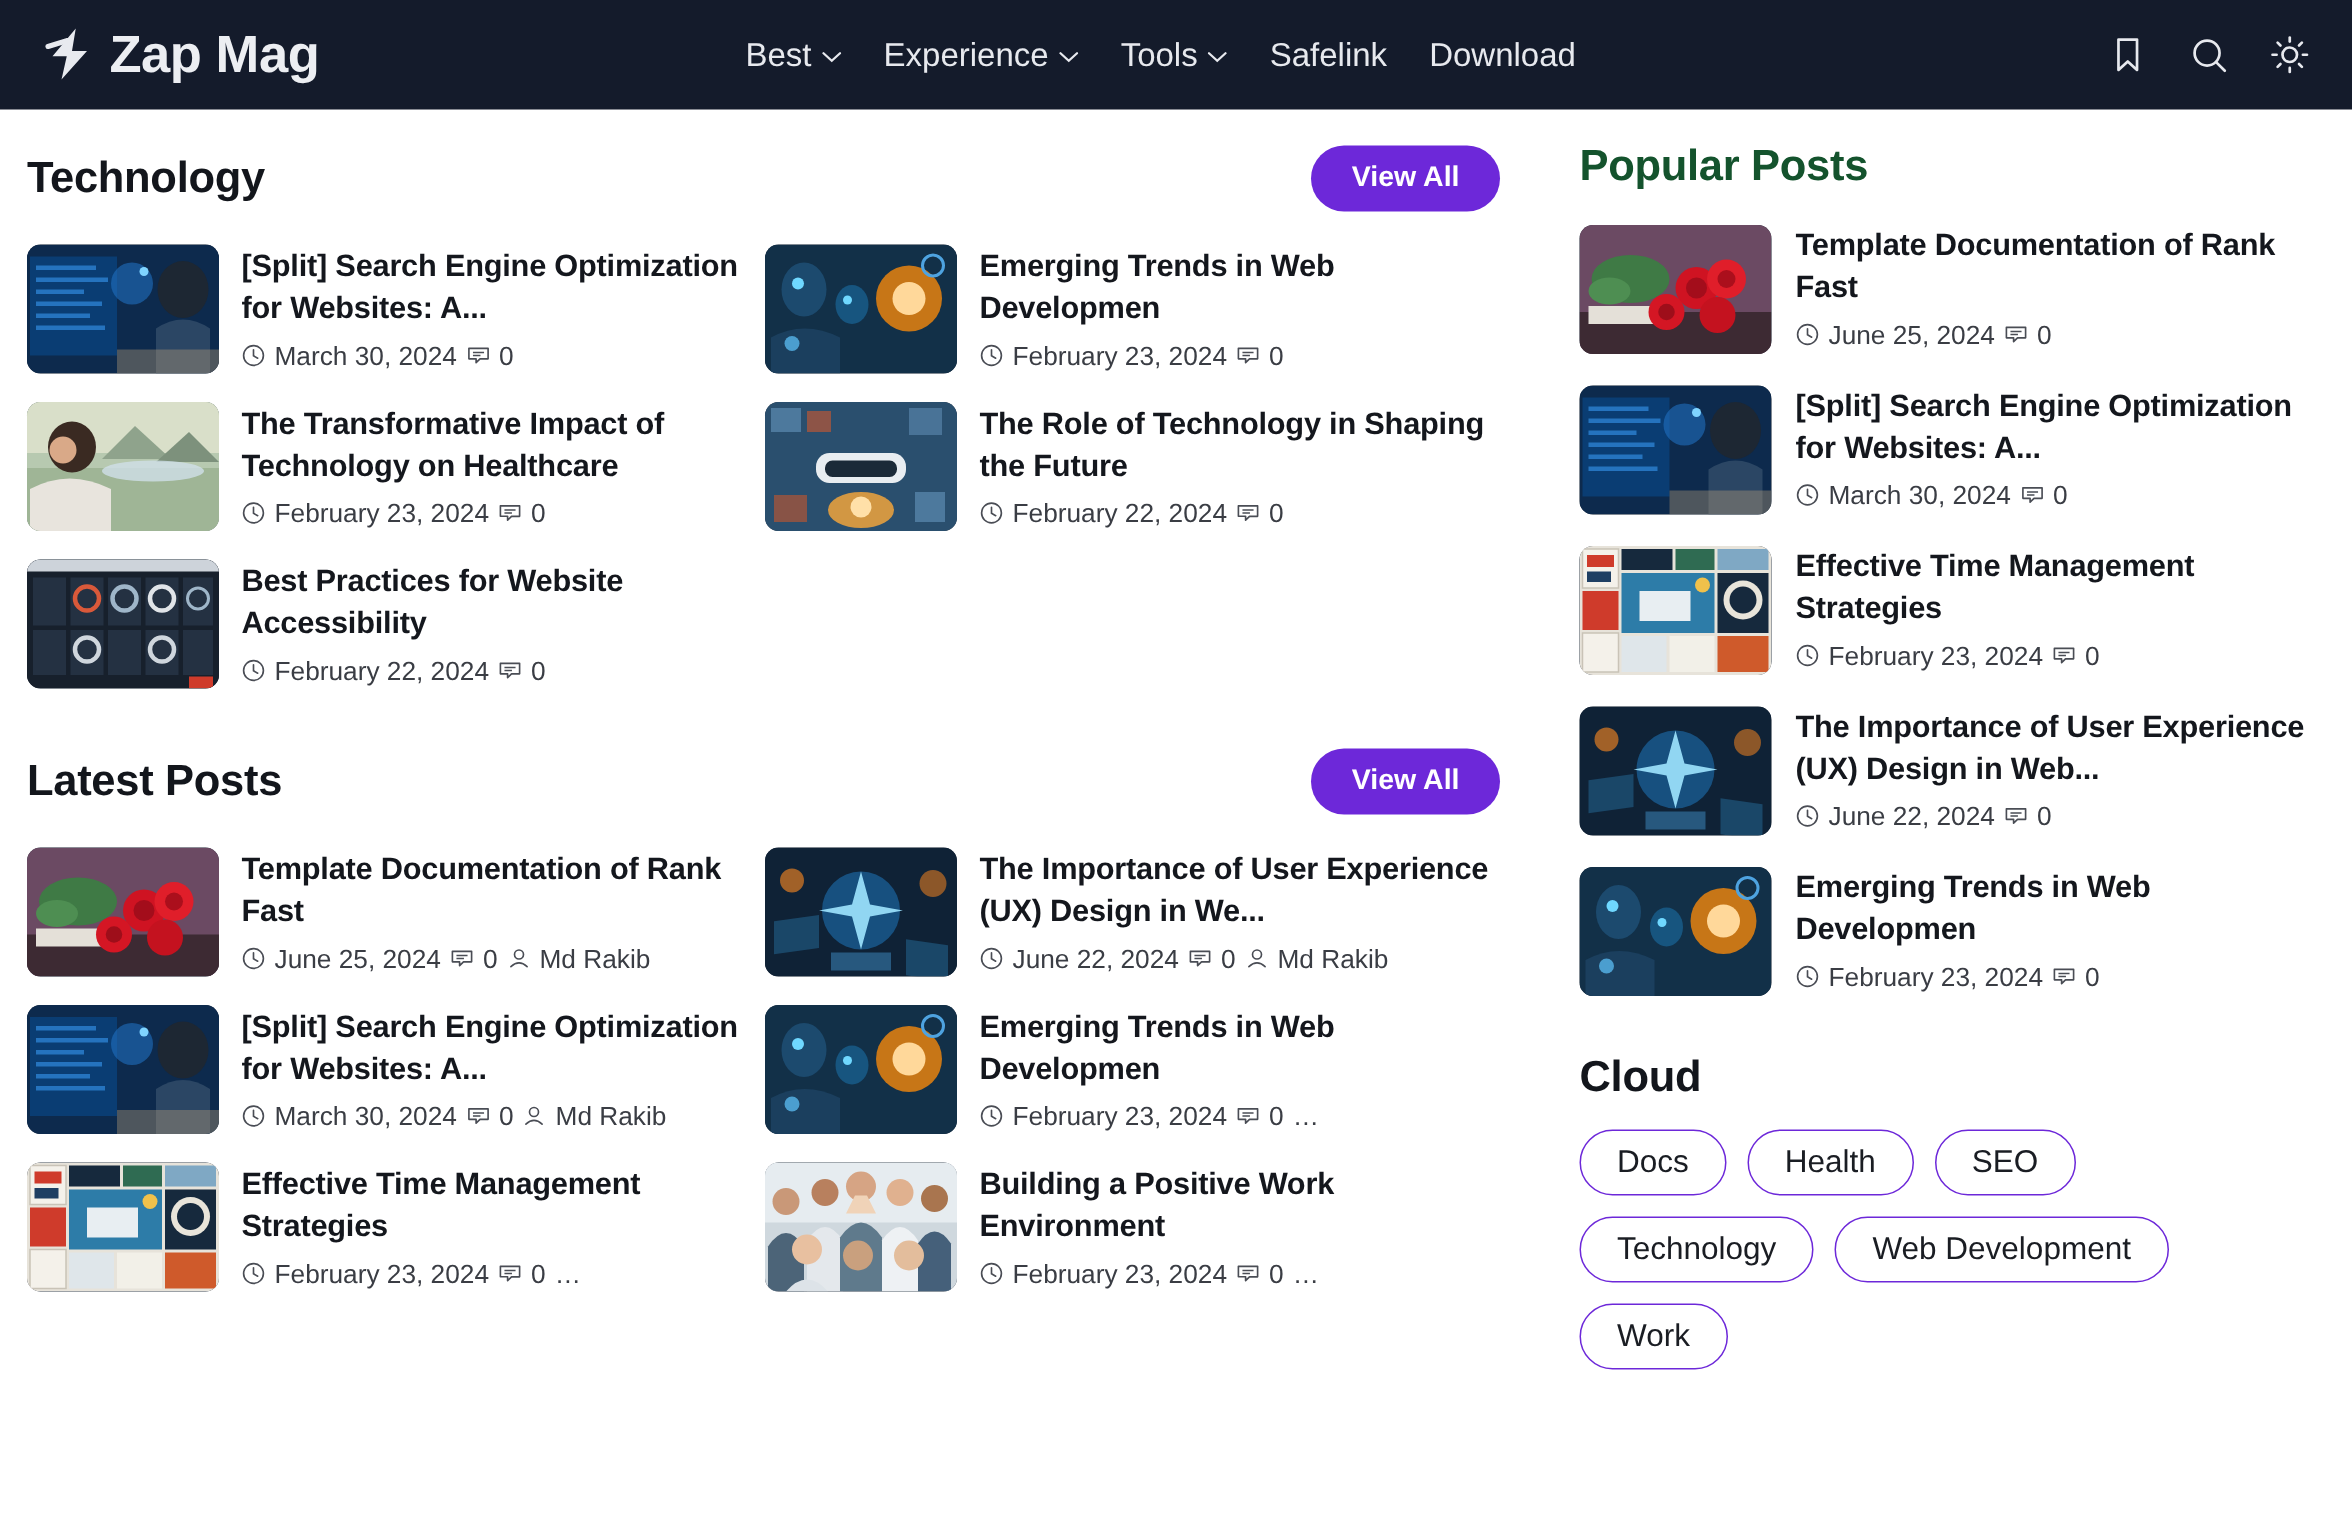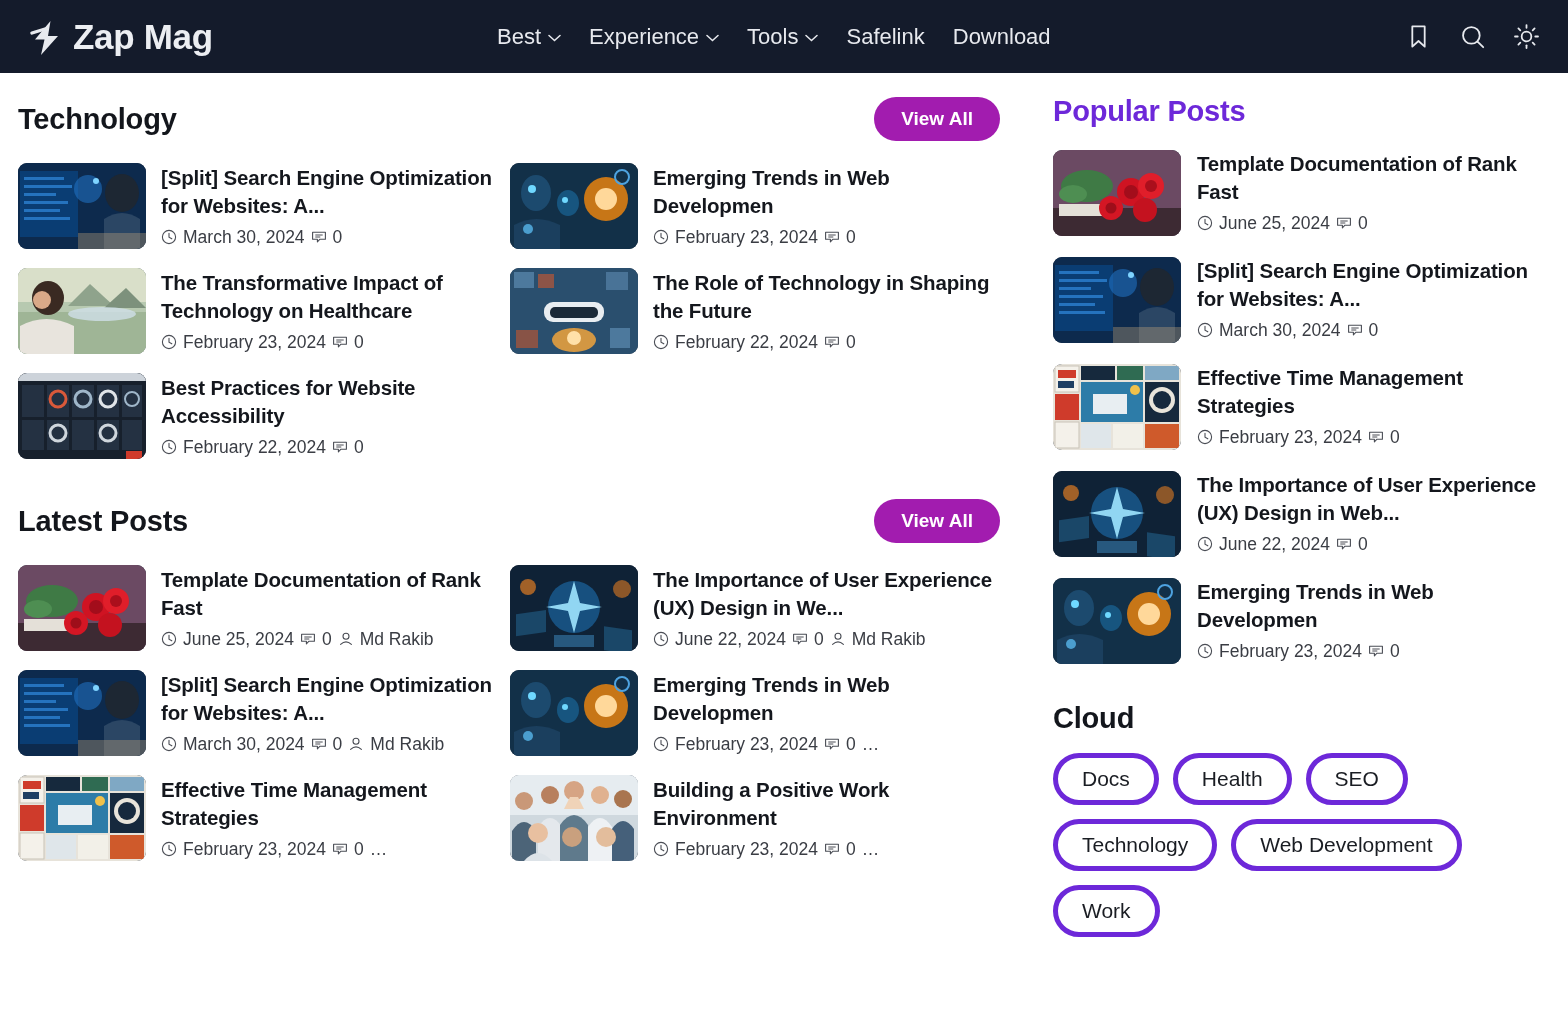--- a/index.html
+++ b/index.html
@@ -15,21 +15,21 @@
   
   .site-header {
     height: 73px;
     background: #141b2b;
     display: flex;
     align-items: center;
     padding: 0 26px 0 30px;
     position: relative;
   }
   .brand {
-    display: flex; align-items: flex-end; gap: 9px;
+    display: flex; align-items: flex-start; gap: 9px;
     text-decoration: none; cursor: pointer;
   }
   .brand-mark { width: 34px; height: 38px; display: block; flex: 0 0 auto; }
   .brand-text {
     color: #eceef2;
     font-size: 35px;
     font-weight: 700;
     letter-spacing: -0.3px;
     white-space: nowrap;
   }
@@ -68,21 +68,21 @@
 
   .section-head {
     display: flex; align-items: center; justify-content: space-between;
     padding-top: 24px;
   }
   .section-title {
     font-size: 29px; font-weight: 700; color: #13161c;
     letter-spacing: -0.2px;
   }
   .view-all {
-    background: #a21caf;
+    background: #6d28d9;
     color: #ffffff;
     border: none;
     border-radius: 999px;
     font-family: "Liberation Sans", sans-serif;
     font-size: 19px;
     font-weight: 600;
     padding: 11px 27px;
     cursor: pointer;
     white-space: nowrap;
   }
@@ -131,21 +131,21 @@
     color: #3a3d44;
     white-space: nowrap;
     overflow: hidden;
   }
   .meta-group { display: inline-flex; align-items: center; gap: 6px; }
   .meta-ico { width: 16px; height: 16px; flex: 0 0 auto; display: block; }
   .ellip { color: #3a3d44; }
 
   
   .side-title {
-    font-size: 29px; font-weight: 700; color: #6d28d9;
+    font-size: 29px; font-weight: 700; color: #14532d;
     letter-spacing: -0.2px;
     padding-top: 22px;
   }
   .side-list { margin-top: 12px; }
   .side-card {
     display: flex; gap: 16px;
     align-items: flex-start;
     padding: 10px 0 11px 0;
     cursor: pointer;
   }
@@ -162,21 +162,21 @@
     letter-spacing: -0.2px;
     margin-top: 27px;
   }
   .tag-cloud {
     display: flex; flex-wrap: wrap;
     gap: 14px;
     margin-top: 18px;
     width: 470px;
   }
   .tag {
-    border: 5px solid #6d28d9;
+    border: 1px solid #6d28d9;
     border-radius: 999px;
     padding: 9px 24px;
     font-size: 21px;
     color: #1a1d23;
     background: #fff;
     cursor: pointer;
     white-space: nowrap;
   }
 
   

